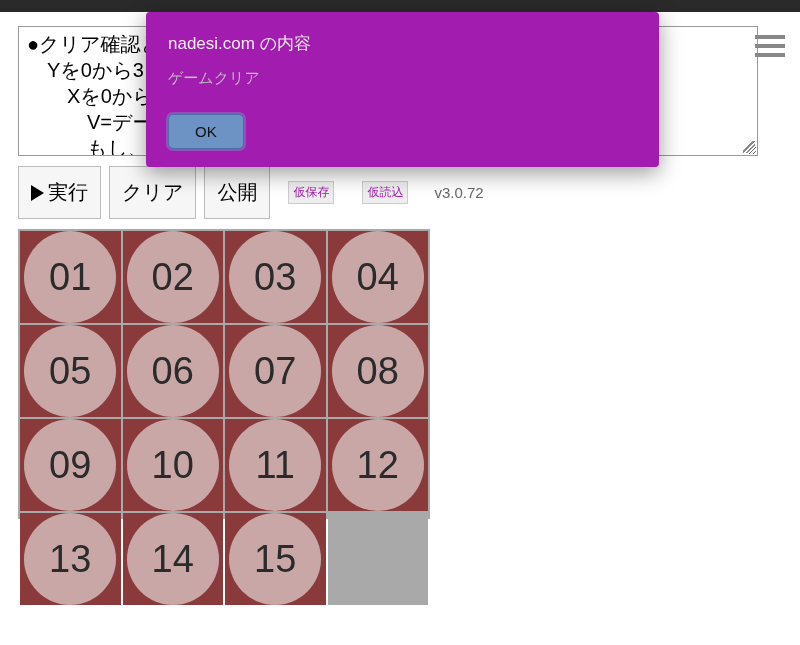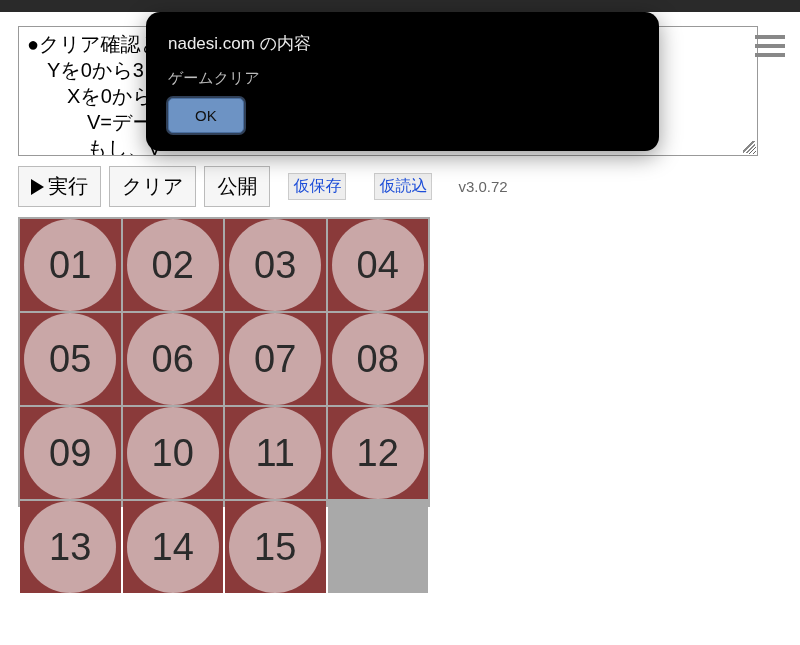--- a/index.html
+++ b/index.html
@@ -54,38 +54,38 @@
     }
 
     .toolbar {
       display: flex;
       align-items: center;
       gap: 8px;
       margin-top: 10px;
     }
     .btn {
       font-size: 20px;
-      padding: 6px 12px;
+      padding: 12px 12px;
       border: 1px solid #bbb;
       background: #f6f6f6;
       cursor: pointer;
       display: inline-flex;
       align-items: center;
       gap: 4px;
       color: #000;
     }
     .btn-play-icon {
       width: 0; height: 0;
       border-top: 8px solid transparent;
       border-bottom: 8px solid transparent;
       border-left: 13px solid #000;
     }
     .sec-link {
-      font-size: 16px;
-      color: #1d4ed8;
+      font-size: 12px;
+      color: #a21caf;
       background: #eee;
       padding: 2px 4px;
       border: 1px solid #ccc;
       cursor: pointer;
       margin-left: 10px;
     }
     .sec-link + .sec-link { margin-left: 20px; }
     .version {
       font-size: 15px;
       color: #666;
@@ -143,37 +143,37 @@
     .tile.empty {
       background: #a9a9a9;
     }
 
     
     .alert-box {
       position: absolute;
       top: 12px;
       left: 146px;
       width: 513px;
-      background: #000000;
-      border-radius: 14px;
+      background: #a21caf;
+      border-radius: 4px;
       box-shadow: 0 6px 22px rgba(0,0,0,0.4);
       padding: 20px 22px 18px 22px;
       color: #e6e6e6;
       z-index: 100;
     }
     .alert-title {
       font-size: 17px;
       font-weight: 500;
       color: #eee;
       margin-bottom: 14px;
     }
     .alert-msg {
       font-size: 15px;
       color: #bdbdbd;
-      margin-bottom: 10px;
+      margin-bottom: 26px;
     }
     .alert-btn-row {
       display: flex;
       justify-content: flex-start;
     }
     .alert-btn {
       background: #6d93c4;
       border: 1px solid #4a6fa0;
       border-radius: 5px;
       color: #111;

